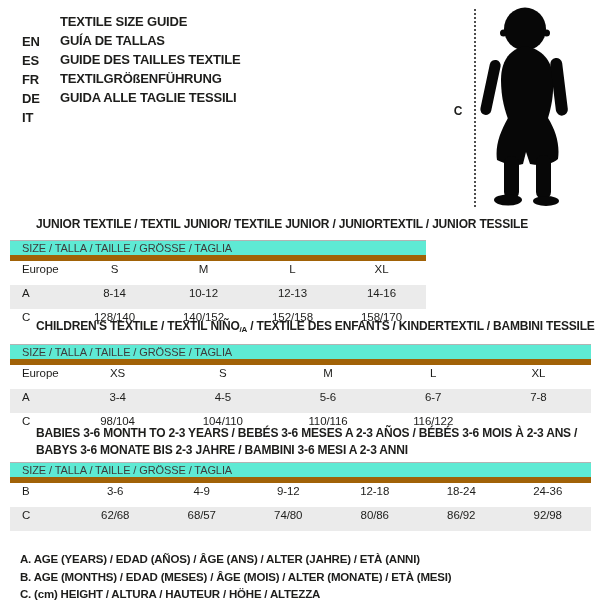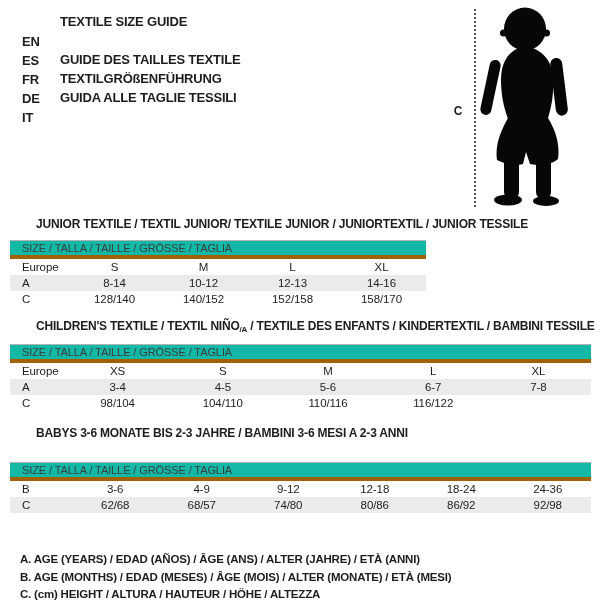--- a/index.html
+++ b/index.html
@@ -12,23 +12,23 @@
   .lang-row{display:flex;height:19px;line-height:19px;font-size:13px;font-weight:700;letter-spacing:-0.2px;}
   .lang-code{width:38px;margin-top:20px;}
   
   .height-line{position:absolute;left:474px;top:9px;height:198px;width:0;border-left:2px dotted #4d4d4d;}
   .height-label{position:absolute;left:450px;top:104px;width:16px;text-align:center;font-size:12px;font-weight:700;}
   .baby-svg{position:absolute;left:477px;top:6px;}
   
   .section-title{position:absolute;left:36px;font-size:12px;font-weight:700;letter-spacing:-0.2px;line-height:17px;white-space:nowrap;}
   
   .size-table{position:absolute;left:10px;font-size:11.5px;letter-spacing:-0.1px;}
-  .t-hdr{height:14px;line-height:14px;background:#14b8a6;border-top:1px solid #b3b3b3;border-bottom:4px solid #a16207;
+  .t-hdr{height:14px;line-height:14px;background:#5eead4;border-top:1px solid #b3b3b3;border-bottom:6px solid #a16207;
          padding-left:12px;font-size:11px;color:#3c3c3c;}
-  .t-row{display:grid;height:16px;line-height:16px;}
+  .t-row{display:grid;height:24px;line-height:16px;}
   .t-row.stripe{background:#ebebeb;}
   .g4{grid-template-columns:60px repeat(4,1fr);}
   .g5{grid-template-columns:55px repeat(5,1fr);}
   .g6{grid-template-columns:62px repeat(6,1fr);}
   .t-label{padding-left:12px;text-align:left;}
   .t-cell{text-align:center;}
   .w1{width:416px;} .w2{width:581px;}
   
   .legend{position:absolute;left:20px;top:551px;}
   .legend-line{height:17.5px;line-height:17.5px;font-size:11.5px;font-weight:700;letter-spacing:-0.2px;white-space:nowrap;}
@@ -39,20 +39,21 @@
 
 <div class="page">
 
   <div class="lang-list">
     <div class="lang-row">
       <span class="lang-code">EN</span>
       <span class="lang-label">TEXTILE SIZE GUIDE</span>
     </div>
     <div class="lang-row">
       <span class="lang-code">ES</span>
+      <span class="lang-label">GUÍA DE TALLAS</span>
     </div>
     <div class="lang-row">
       <span class="lang-code">FR</span>
       <span class="lang-label">GUIDE DES TAILLES TEXTILE</span>
     </div>
     <div class="lang-row">
       <span class="lang-code">DE</span>
       <span class="lang-label">TEXTILGRÖßENFÜHRUNG</span>
     </div>
     <div class="lang-row">
@@ -125,20 +126,21 @@
     <div class="t-row g5">
       <span class="t-label">C</span>
       <span class="t-cell">98/104</span>
       <span class="t-cell">104/110</span>
       <span class="t-cell">110/116</span>
       <span class="t-cell">116/122</span>
     </div>
   </div>
 
   <div class="section-title" style="top:425px">
+    <div>BABIES 3-6 MONTH TO 2-3 YEARS / BEBÉS 3-6 MESES A 2-3 AÑOS / BÉBÉS 3-6 MOIS À 2-3 ANS /</div>
     <div>BABYS 3-6 MONATE BIS 2-3 JAHRE / BAMBINI 3-6 MESI A 2-3 ANNI</div>
   </div>
   <div class="size-table w2" style="top:462px">
     <div class="t-hdr">SIZE / TALLA / TAILLE / GRÖSSE / TAGLIA</div>
     <div class="t-row g6">
       <span class="t-label">B</span>
       <span class="t-cell">3-6</span>
       <span class="t-cell">4-9</span>
       <span class="t-cell">9-12</span>
       <span class="t-cell">12-18</span>

